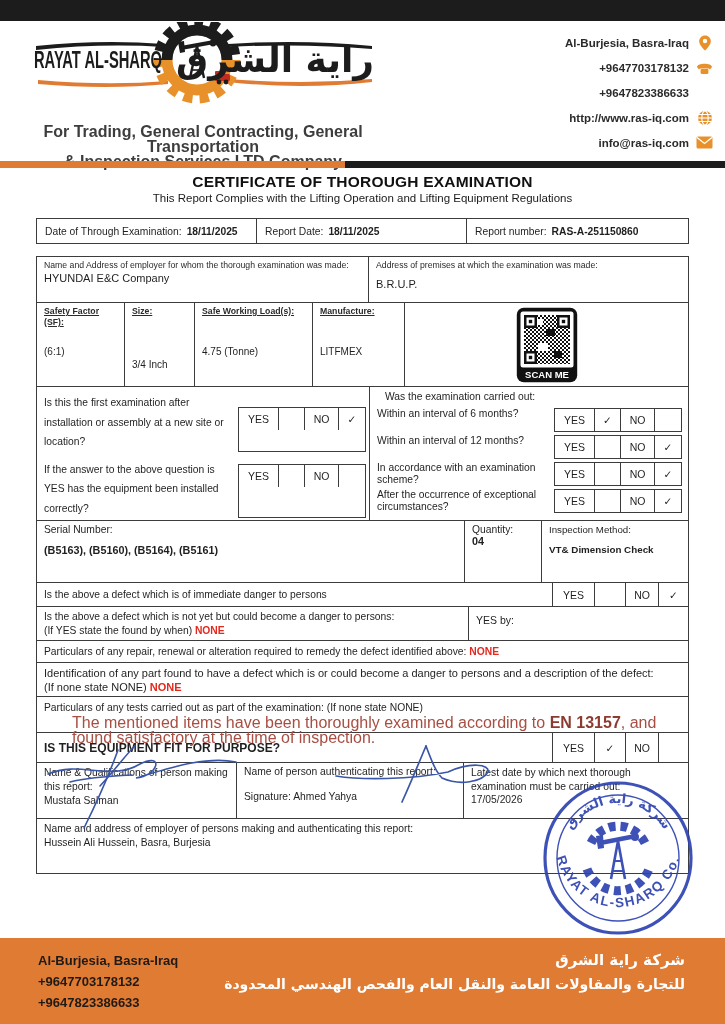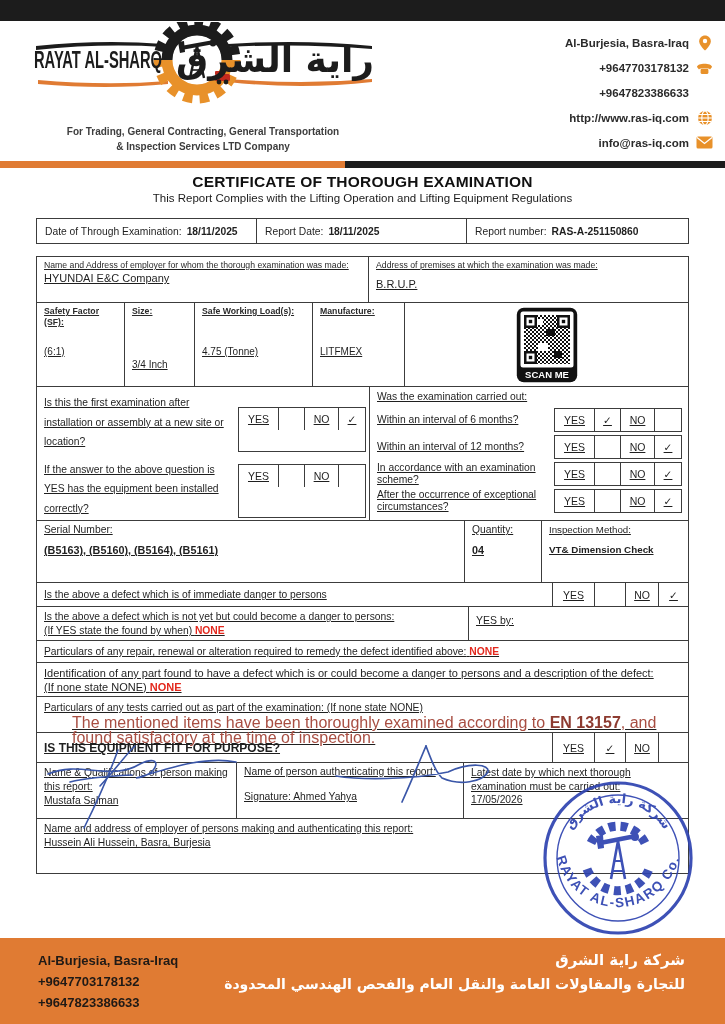--- a/index.html
+++ b/index.html
@@ -6,21 +6,21 @@
   html,body { background:#888; }
   body { font-family:"Liberation Sans", sans-serif; }
   #page {
     position:relative; width:725px; height:1024px; margin:0 auto;
     background:#ffffff; overflow:hidden; color:#1f1f1f;
   }
   
   .topbar { position:absolute; left:0; top:0; width:725px; height:21px; background:#1c1c1c; }
   .logo-wrap { position:absolute; left:22px; top:22px; width:362px; height:140px; }
   .tagline { position:absolute; left:0; top:102px; width:362px; text-align:center;
-             font-weight:bold; font-size:10px; color:#3d3d3d; line-height:15px; }
+             font-weight:bold; font-size:16px; color:#3d3d3d; line-height:15px; }
   .contact { position:absolute; right:12px; top:34px; }
   .contact .crow { display:flex; justify-content:flex-end; align-items:center; gap:7px;
                    margin-bottom:8px; font-size:11.5px; font-weight:bold; color:#2b2b2b; }
   .contact .islot { width:17px; height:17px; display:flex; align-items:center; justify-content:center; }
   .divider { position:absolute; left:0; top:161px; width:725px; height:7px; background:#1c1c1c; }
   .divider .orange { position:absolute; left:0; top:0; width:345px; height:7px; background:#e07b33; }
   
   .cert-title { position:absolute; left:0; top:173px; width:725px; text-align:center;
                 font-size:15.5px; font-weight:bold; letter-spacing:.2px; color:#101010; }
   .cert-sub   { position:absolute; left:0; top:192px; width:725px; text-align:center;
@@ -33,37 +33,37 @@
   .b    { font-weight:bold; }
   .red  { color:#e3281d; font-weight:bold; }
   .ul   { text-decoration:underline; }
   
   .meta { position:absolute; left:36px; top:218px; width:653px; height:26px; display:flex; }
   .meta > div { border-right:1px solid #3c3c3c; display:flex; align-items:center; gap:5px;
                 padding:0 8px; font-size:10.3px; }
   .meta > div:last-child { border-right:none; }
   
   .main { position:absolute; left:36px; top:256px; width:653px; display:flex; flex-direction:column; }
-  .row { display:flex; border-bottom:1px solid #3c3c3c;text-decoration:underline; }
+  .row { display:flex; border-bottom:1px solid #3c3c3c; }
   .row > .c { border-right:1px solid #3c3c3c; }
   .row > .c:last-child { border-right:none; }
   
   .mini { display:inline-flex; border:1px solid #3c3c3c; background:#fff; }
   .mini span { display:flex; align-items:center; justify-content:center;
                border-right:1px solid #3c3c3c; font-size:10.5px; height:22px; }
   .mini span:last-child { border-right:none; }
   .mini .w-yes{ width:40px; } .mini .w-mk{ width:26px; } .mini .w-no{ width:34px; }
   .mk { font-size:12px; }
   
   .q-left { width:333px; padding:6px 0 0 7px; }
   .q-block { display:flex; gap:6px; margin-bottom:8px; }
   .q-text { width:188px; font-size:10.3px; line-height:19.5px; }
   .q-right { flex:1; padding:4px 0 0 7px; position:relative; }
-  .q-right .hdr { font-size:10.3px; margin-bottom:6px; }
-  .q-rrow { display:flex; align-items:center; margin-bottom:3px; }
+  .q-right .hdr { font-size:10.3px; margin-bottom:6px;margin-left:8px; }
+  .q-rrow { display:flex; margin-bottom:3px; }
   .q-rrow .txt { flex:1; font-size:10.3px; line-height:12px; padding-right:4px; }
   .q-rrow .mini { margin-right:6px; }
   
   .ynr { display:flex; align-items:stretch; }
   .ynr span { display:flex; align-items:center; justify-content:center;
               border-left:1px solid #3c3c3c; font-size:10.5px; }
   .yn-yes{ width:42px; } .yn-mk{ width:31px; } .yn-no{ width:33px; } .yn-mk2{ width:30px; }
   
   .footer { position:absolute; left:0; top:938px; width:725px; height:86px; background:#e07b33; }
   .f-left { position:absolute; left:38px; top:12px; font-size:13px; font-weight:bold;
@@ -326,21 +326,21 @@
       </div>
     </div>
 
     <div class="row" style="height:62px">
       <div class="c cell" style="flex:1">
         <div style="font-size:10.3px">Serial Number:</div>
         <div class="b" style="font-size:10.8px; margin-top:9px">(B5163), (B5160), (B5164), (B5161)</div>
       </div>
       <div class="c cell" style="width:77px">
         <div style="font-size:10.3px">Quantity:</div>
-        <div class="b" style="font-size:10.8px; margin-top:9px">04</div>
+        <div class="b" style="font-size:10.8px; ">04</div>
       </div>
       <div class="c cell" style="width:146px">
         <div style="font-size:9.7px">Inspection Method:</div>
         <div class="b" style="font-size:9.8px; margin-top:9px">VT&amp; Dimension Check</div>
       </div>
     </div>
 
     <div class="row" style="height:24px">
       <div class="c cell" style="flex:1; display:flex; align-items:center; font-size:10.3px; border-right:none">Is the above a defect which is of immediate danger to persons</div>
       <div class="ynr">

